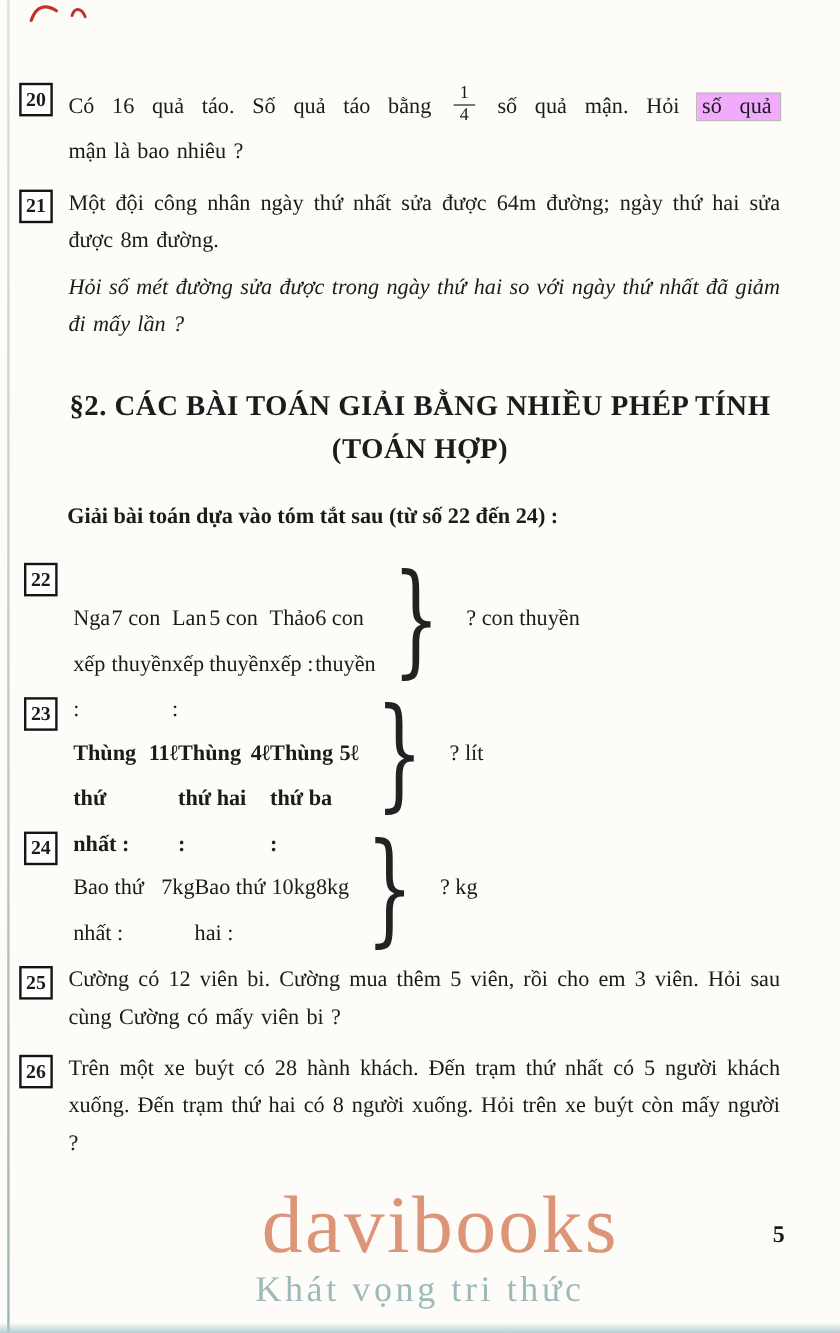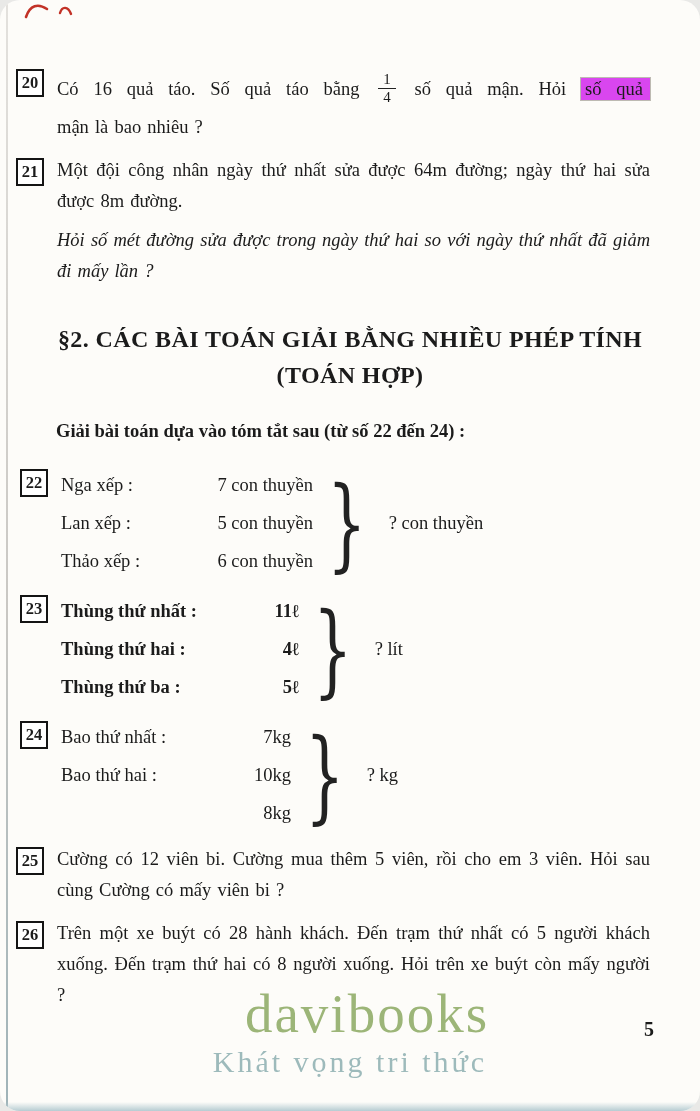--- a/index.html
+++ b/index.html
@@ -7,21 +7,20 @@
   body { font-family: "Liberation Serif", "DejaVu Serif", serif; }
 
   .page {
     position: relative;
     width: 700px;
     height: 1111px;
     margin: 0 auto;
     background: #fdfcf9;
     color: #1b1b1b;
     overflow: hidden;
-    border-radius: 20px;
   }
 
   
   .edge-left {
     position: absolute; left: 6px; top: 0; bottom: 0; width: 2px;
     background: linear-gradient(#e3e1dd, #c9c7c3 55%, #9fb3b8);
   }
   .edge-bottom {
     position: absolute; left: 0; right: 0; bottom: 0; height: 9px;
     background: linear-gradient(to top, #b6ccd2, rgba(255,255,255,0));
@@ -60,42 +59,42 @@
   .frac {
     display: inline-block;
     text-align: center;
     vertical-align: middle;
     font-size: 15px; line-height: 1.15;
     margin: 0 4px; position: relative; top: -2px;
   }
   .frac .fn { display: block; padding: 0 5px; }
   .frac .fd { display: block; border-top: 1.6px solid #222; padding: 0 5px; }
   .hl {
-    background: #d946ef;
+    background: #f0abfc;
     box-shadow: 0 0 0 1px #bdbab2;
     padding: 1px 7px 1px 4px;
   }
 
   .section-title {
     text-align: center;
     font-weight: bold;
     font-size: 24px;
     line-height: 36px;
     letter-spacing: 0.4px;
     margin: 34px 24px 0;
   }
   .intro {
     font-weight: bold;
     font-size: 18.5px;
     margin: 28px 50px 0 56px;
   }
   .first-summary { margin-top: 24px; }
 
   .group-body { display: flex; align-items: center; }
-  .rows { display: flex; flex-direction: column; }
+  .rows { display: flex; flex-direction: row; }
   .rows.w22 { width: 252px; }
   .rows.w23 { width: 238px; font-weight: bold; }
   .rows.w24 { width: 230px; }
   .row { display: flex; align-items: baseline; height: 38px; line-height: 38px; }
   .rvalue { margin-left: auto; text-align: left; }
   .brace {
     font-family: "DejaVu Serif", serif;
     font-size: 100px;
     line-height: 1;
     color: #222;
@@ -104,22 +103,22 @@
   }
   .gquestion { margin-left: 10px; font-size: 18.5px; }
 
   .watermark {
     position: absolute;
     left: 0; right: 0; top: 986px;
     text-align: center;
     pointer-events: none;
   }
   .wm-title {
-    font-size: 55px; line-height: 1;
-    color: #4d7c0f; opacity: 0.55;
+    font-size: 68px; line-height: 1;
+    color: #c2410c; opacity: 0.55;
     letter-spacing: 2px;
     margin-left: 34px;
   }
   .wm-tagline {
     font-size: 30px; line-height: 1.1;
     color: #86aaac; opacity: 0.8;
     letter-spacing: 3px;
     margin-top: 4px;
   }
   .page-number {

